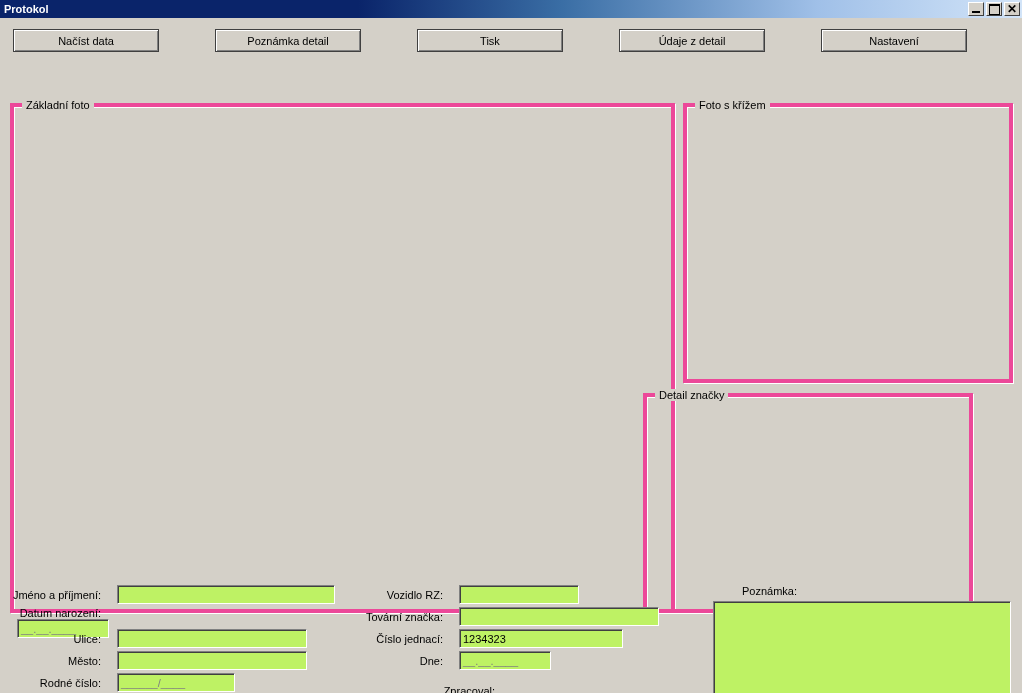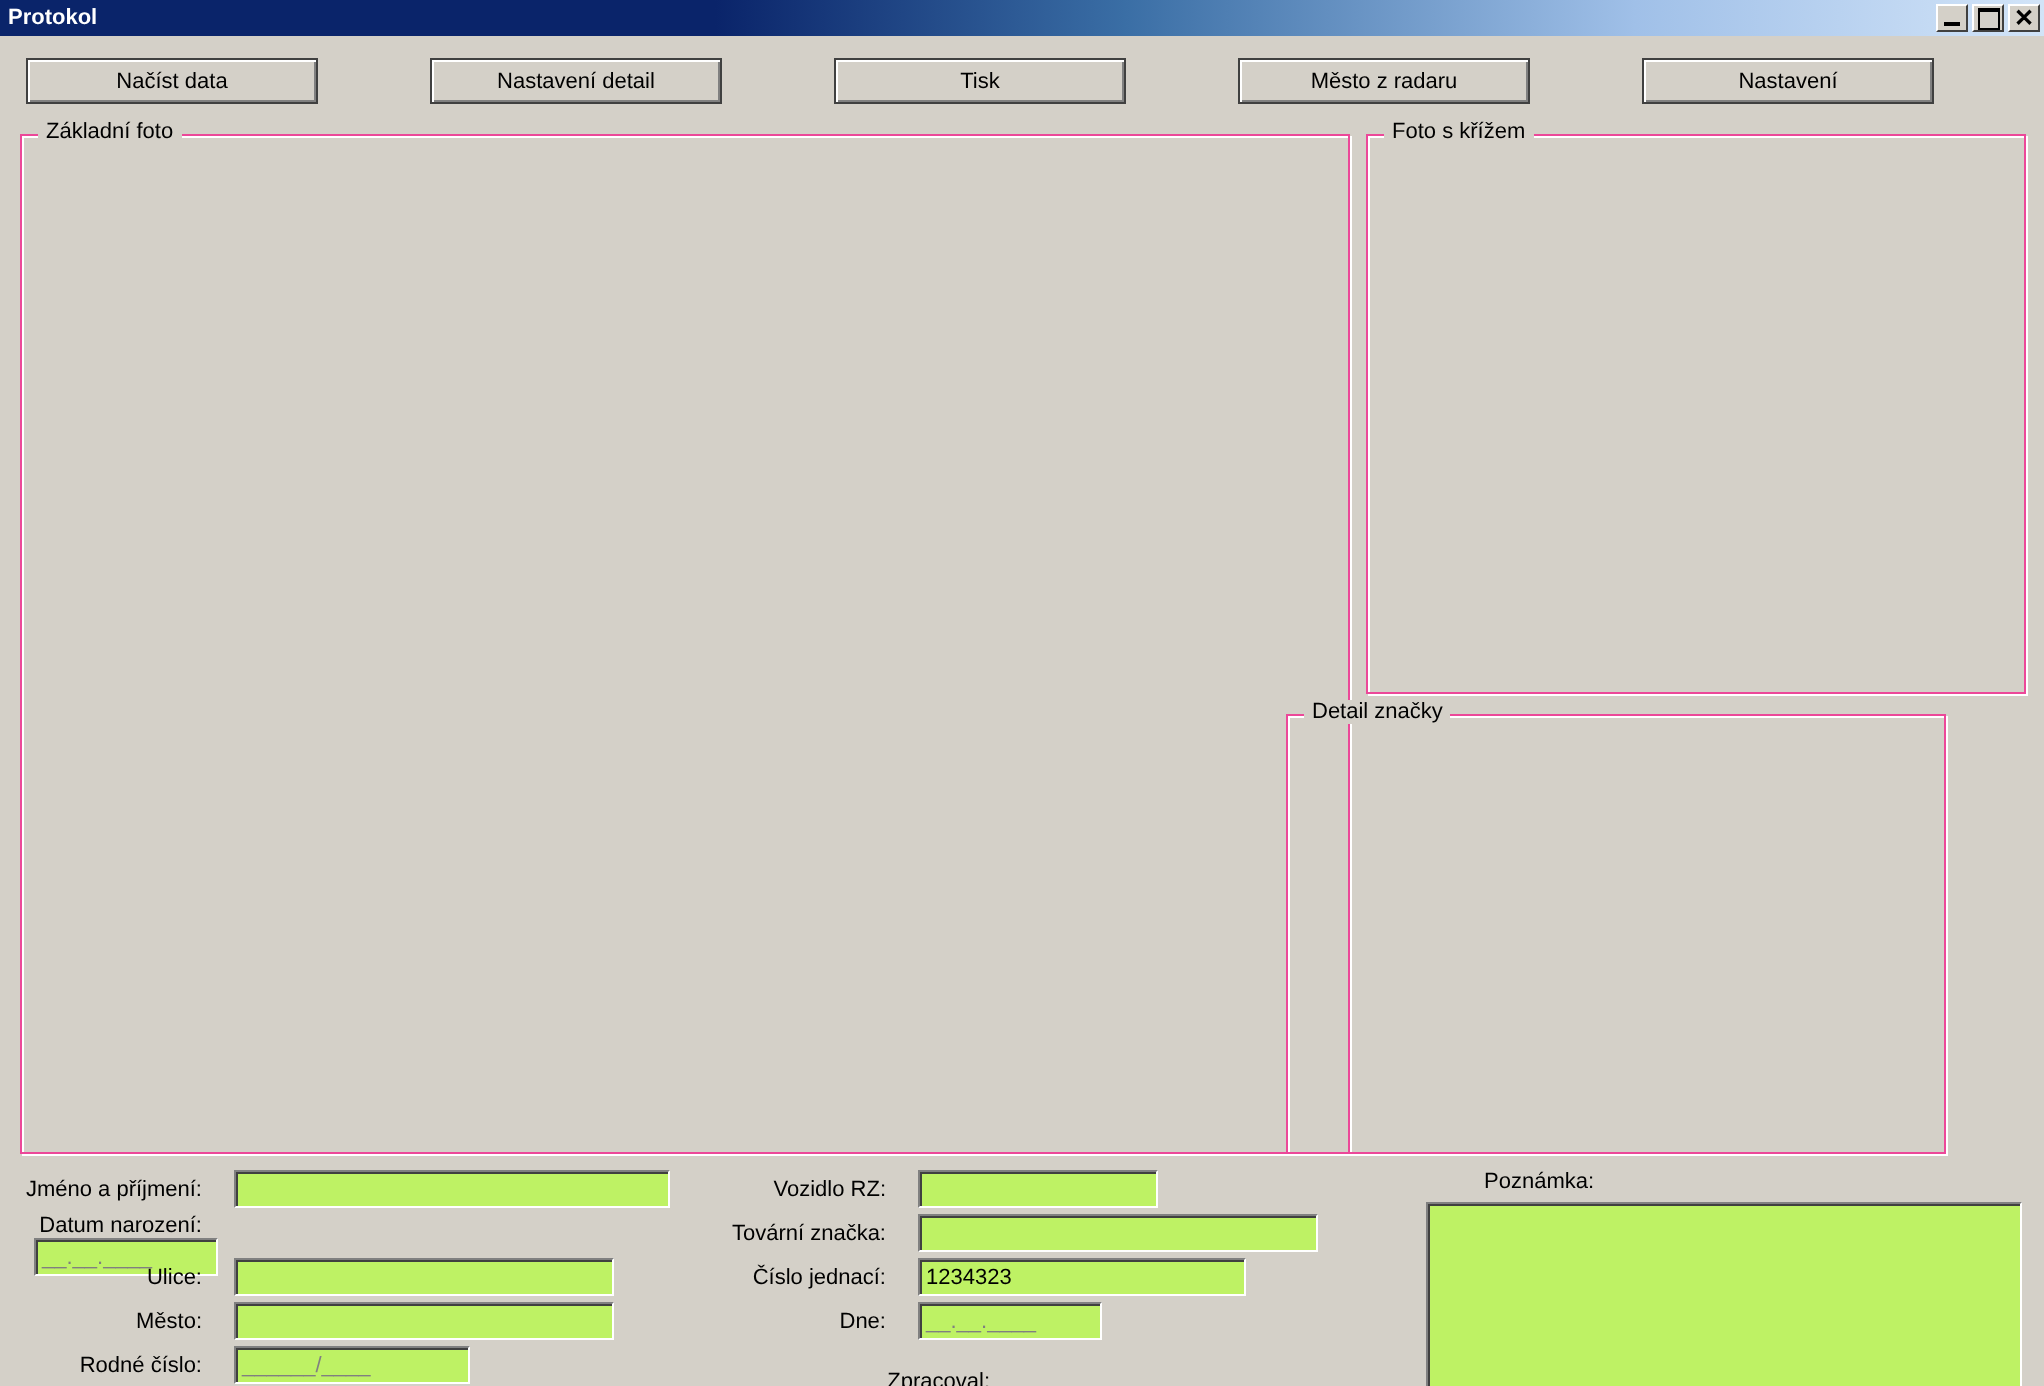--- a/index.html
+++ b/index.html
@@ -73,23 +73,24 @@
       inset 1px 1px 0 #fff,
       inset -1px -1px 0 #808080;
     font: 11px Tahoma, Arial, sans-serif;
     text-align: center;
     cursor: default;
   }
 
   
   .groupbox {
     position: absolute;
-    border: 1px solid #ec4899;
+    border: 4px solid #ec4899;
     
     box-shadow: inset 1px 1px 0 #fff, 1px 1px 0 #fff;
+    margin-top: 36px;
   }
   .groupbox > .legend {
     position: absolute;
     top: -8px;
     left: 8px;
     background: #d4d0c8;
     padding: 0 4px;
     font-size: 11px;
     color: #000;
   }
@@ -152,23 +153,23 @@
     <div class="winbtn min"></div>
     <div class="winbtn max"></div>
     <div class="winbtn close">✕</div>
   </div>
 </div>
 
 <div class="client">
 
   <div class="btnrow">
     <button class="toolbtn">Načíst data</button>
-    <button class="toolbtn">Nastavení detail</button>
+    <button class="toolbtn">Poznámka detail</button>
     <button class="toolbtn">Tisk</button>
-    <button class="toolbtn">Město z radaru</button>
+    <button class="toolbtn">Údaje z detail</button>
     <button class="toolbtn">Nastavení</button>
   </div>
 
   <div id="gb-zakladni" class="groupbox">
     <span class="legend">Základní foto</span>
   </div>
   <div id="gb-kriz" class="groupbox">
     <span class="legend">Foto s křížem</span>
   </div>
   <div id="gb-detail" class="groupbox">

